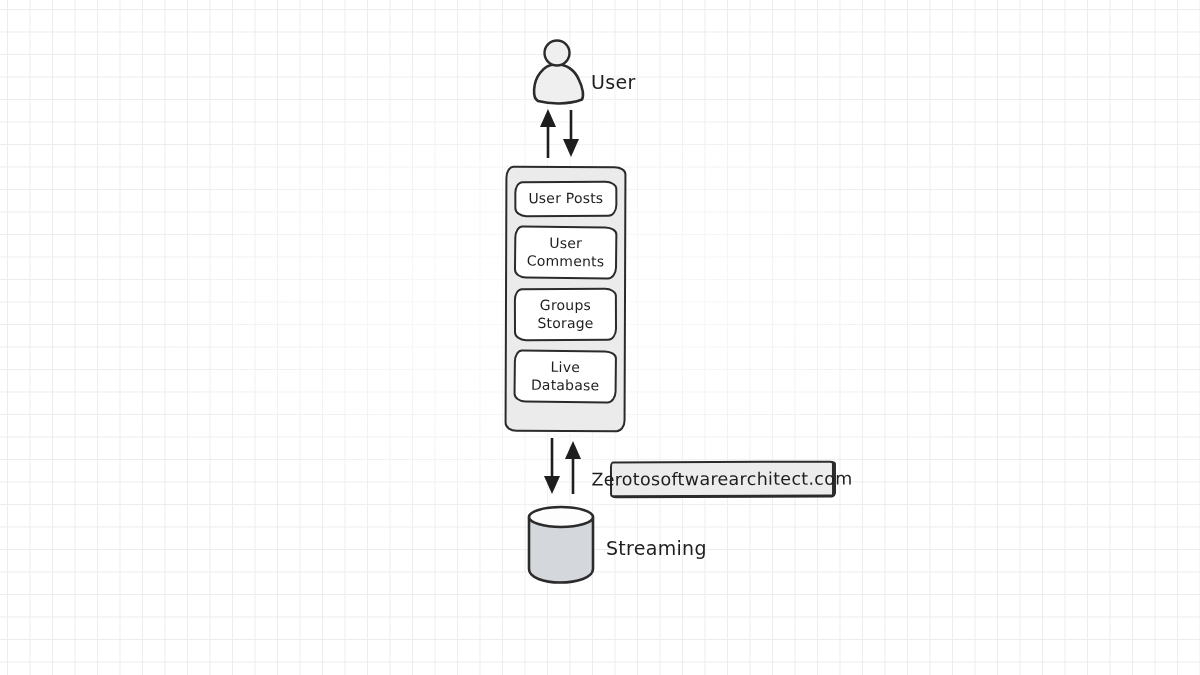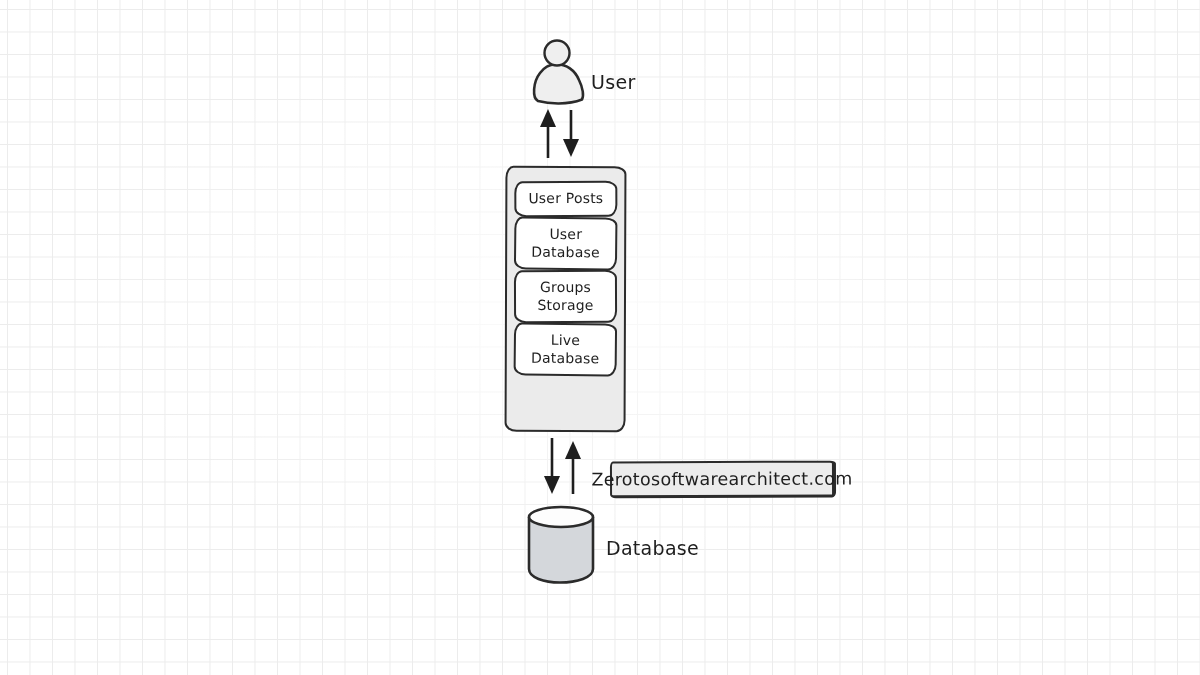--- a/index.html
+++ b/index.html
@@ -33,21 +33,21 @@
   #db-label{left:606px;top:537px;font-size:19px;}
   #caption{left:458px;top:617px;font-size:18px;letter-spacing:0.5px;}
 
   #monolith{
     left:505px;top:166px;width:121px;height:266px;
     box-sizing:border-box;
     background:#ebebeb;
     border:2.5px solid #2b2b2b;
     transform:rotate(0.2deg);
     display:flex;flex-direction:column;
-    padding:13px 7px 10px 7px;
+    padding:13px 7px 10px 7px;gap:9px;
   }
   .module{
     box-sizing:border-box;
     background:#ffffff;
     border:2px solid #2b2b2b;
     display:flex;align-items:center;justify-content:center;
     text-align:center;
     font-size:14px;line-height:1.25;
     padding:7px 2px;
     letter-spacing:0.2px;
@@ -91,21 +91,21 @@
       <line x1="34" y1="2" x2="34" y2="35" stroke="#1e1e1e" stroke-width="2.6"></line>
       <polygon points="34,49 26,31 42,31" fill="#1e1e1e"></polygon>
     </g>
   </svg>
 
   <div class="abs sk" id="monolith">
     <div class="module sk">
       <span>User Posts</span>
     </div>
     <div class="module sk">
-      <span>User Database</span>
+      <span>User Comments</span>
     </div>
     <div class="module sk">
       <span>Groups Storage</span>
     </div>
     <div class="module sk">
       <span>Live Database</span>
     </div>
   </div>
 
   <svg class="abs" style="left:540px;top:437px;" width="46" height="60" viewBox="0 0 46 60">
@@ -120,15 +120,15 @@
   </svg>
 
   <div class="abs" id="watermark">
     <span>Zerotosoftwarearchitect.com</span>
   </div>
 
   <svg class="abs" style="left:524px;top:503px;" width="74" height="82" viewBox="0 0 74 82">
     <path d="M5,14 L5,66 C5,74.5 20,79.5 36,79.5 C53,79.5 69,74.5 69,66 L69,14" stroke="#2b2b2b" stroke-width="2.6" stroke-linejoin="round" fill="#d4d7db"></path>
     <ellipse cx="37" cy="14" rx="32" ry="10" stroke="#2b2b2b" stroke-width="2.6" fill="#fdfdfd"></ellipse>
   </svg>
-  <div class="abs label" id="db-label">Database</div>
+  <div class="abs label" id="db-label">Streaming</div>
 
 </div>
 
 </body></html>

